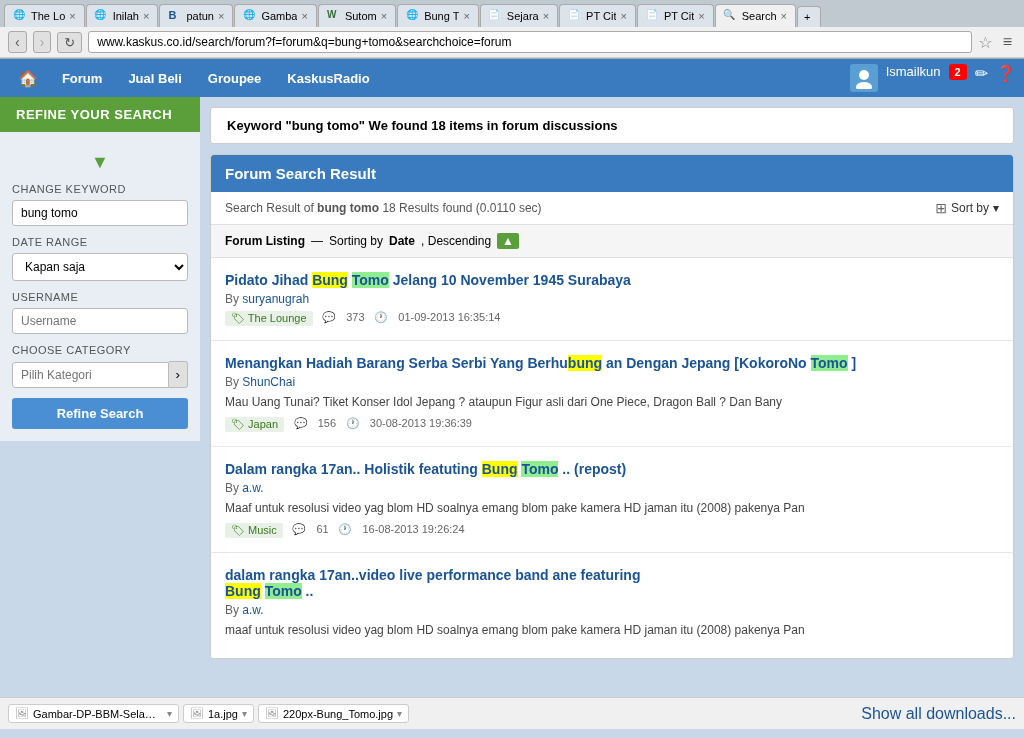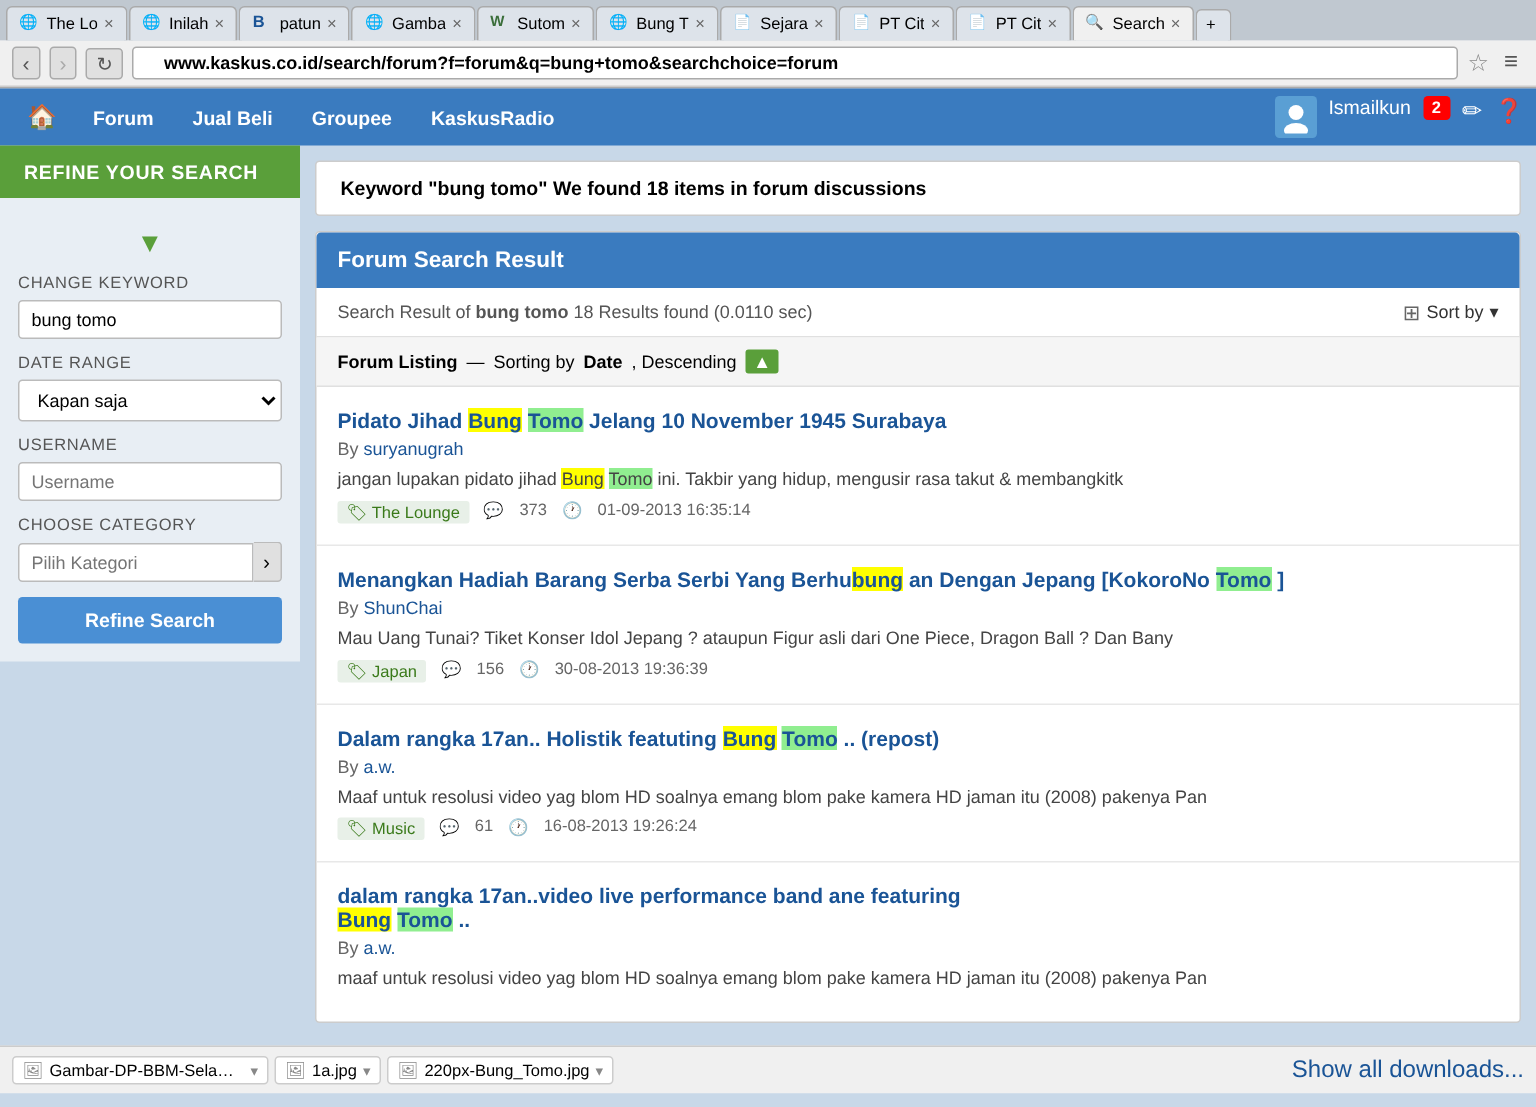--- a/index.html
+++ b/index.html
@@ -11,21 +11,21 @@
     .tab { display: flex; align-items: center; padding: 4px 8px; background: #dde3ea; border: 1px solid #aaa; border-bottom: none; border-radius: 4px 4px 0 0; font-size: 11px; max-width: 110px; gap: 4px; cursor: pointer; }
     .tab.active { background: #f0f0f0; z-index: 1; }
     .tab-title { overflow: hidden; text-overflow: ellipsis; white-space: nowrap; max-width: 80px; }
     .tab-close { color: #666; font-size: 11px; cursor: pointer; flex-shrink: 0; }
     .tab-favicon { width: 14px; height: 14px; flex-shrink: 0; font-size: 10px; }
 
     .nav-bar { display: flex; align-items: center; padding: 4px 8px; background: #f0f0f0; border-bottom: 1px solid #ccc; gap: 6px; }
     .nav-btn { padding: 2px 6px; background: #e0e0e0; border: 1px solid #aaa; border-radius: 3px; cursor: pointer; font-size: 14px; color: #555; }
     .nav-btn:disabled { color: #aaa; cursor: default; }
     .reload-btn { font-size: 13px; }
-    .url-bar { flex: 1; padding: 3px 20px; border: 1px solid #aaa; border-radius: 3px; font-size: 12px; background: white; font-weight: bold; }
+    .url-bar { flex: 1; padding: 3px 8px; border: 1px solid #aaa; border-radius: 3px; font-size: 12px; background: white; }
     .star-btn { font-size: 16px; color: #888; cursor: pointer; }
     .menu-btn { font-size: 16px; color: #555; cursor: pointer; padding: 0 4px; }
 
     
     .site-nav { background: #3a7bbf; display: flex; align-items: center; padding: 0 8px; height: 38px; gap: 2px; }
     .nav-home { background: #3a7bbf; border: none; color: white; padding: 6px 10px; cursor: pointer; font-size: 16px; }
     .nav-link { color: white; text-decoration: none; padding: 8px 12px; font-size: 13px; font-weight: bold; cursor: pointer; }
     .nav-right { margin-left: auto; display: flex; align-items: flex-start; gap: 8px; }
     .user-avatar { width: 28px; height: 28px; background: #5a9fd4; border-radius: 3px; display: flex; align-items: center; justify-content: center; color: white; font-size: 11px; }
     .username-label { color: white; font-size: 13px; }
@@ -224,21 +224,20 @@
         <strong>Date</strong>
           <span>, Descending</span>
         <button class="toggle-btn">▲</button>
       </div>
 
       <div class="result-item">
         <div class="result-title">
           <a href="#">Pidato Jihad <span class="bung-highlight">Bung</span> <span class="tomo-highlight">Tomo</span> Jelang 10 November 1945 Surabaya</a>
         </div>
         <div class="result-by">By <a href="#">suryanugrah</a></div>
-        <div class="result-snippet">jangan lupakan pidato jihad <span class="bung-highlight">Bung</span> <span class="tomo-highlight">Tomo</span> ini. Takbir yang hidup, mengusir rasa takut &amp; membangkitk</div>
         <div class="result-meta">
           <span class="result-category">The Lounge</span>
           <span>💬</span>
           <span>373</span>
           <span>🕐</span>
           <span>01-09-2013 16:35:14</span>
         </div>
       </div>
 
       <div class="result-item">

